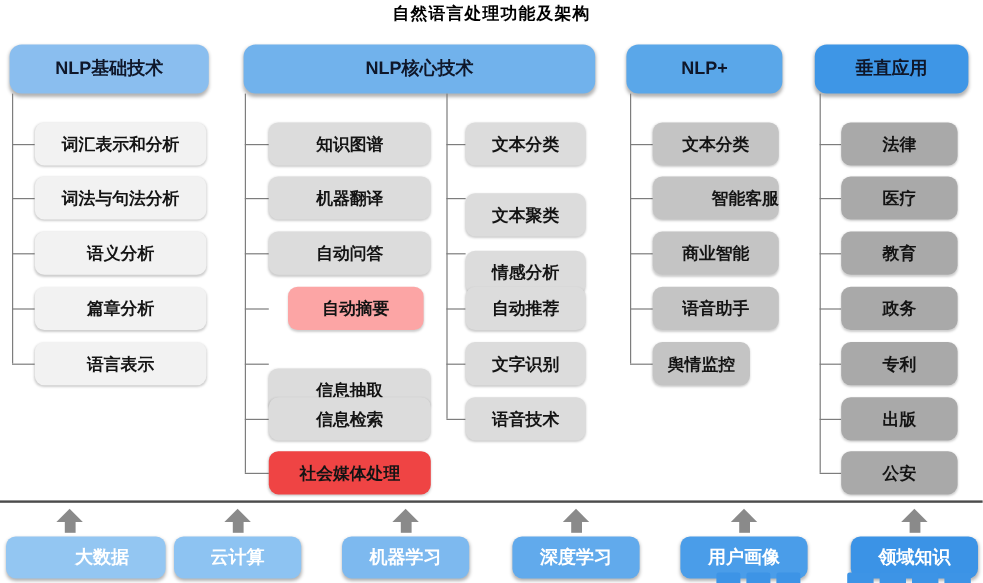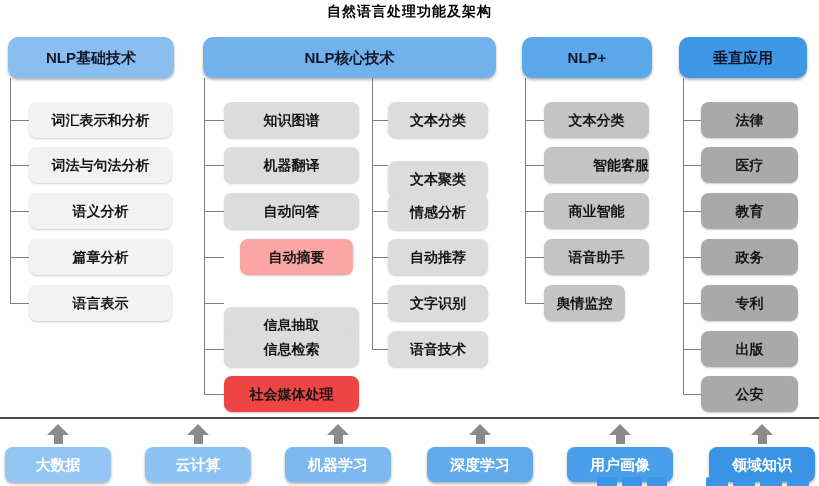--- a/index.html
+++ b/index.html
@@ -59,21 +59,21 @@
       <div class="hline" style="left: 204px; top: 349px; width: 20px; background: rgb(125, 125, 125);"></div>
       <div class="itm" style="left: 224px; top: 331px; width: 135px; background: rgb(220, 220, 220);">信息检索</div>
       <div class="hline" style="left: 204px; top: 394px; width: 20px; background: rgb(125, 125, 125);"></div>
       <div class="itm" style="left: 224px; top: 376px; width: 135px; background: #ef4444;">社会媒体处理</div>
       <div class="vline" style="left: 372px; top: 78px; height: 271px; background: rgb(125, 125, 125);"></div>
       <div class="hline" style="left: 372px; top: 120px; width: 16px; background: rgb(125, 125, 125);"></div>
       <div class="itm" style="left: 388px; top: 102px; width: 100px; background: rgb(220, 220, 220);">文本分类</div>
       <div class="hline" style="left: 372px; top: 165px; width: 16px; background: rgb(125, 125, 125);"></div>
       <div class="itm" style="left: 388px; top: 147px; width: 100px; background: rgb(220, 220, 220); margin-top: 14px;">文本聚类</div>
       <div class="hline" style="left: 372px; top: 211px; width: 16px; background: rgb(125, 125, 125);"></div>
-      <div class="itm" style="left: 388px; top: 194px; width: 100px; background: rgb(220, 220, 220);">情感分析</div>
+      <div class="itm" style="left: 388px; top: 209px; width: 100px; background: rgb(220, 220, 220);">情感分析</div>
       <div class="hline" style="left: 372px; top: 257px; width: 16px; background: rgb(125, 125, 125);"></div>
       <div class="itm" style="left: 388px; top: 239px; width: 100px; background: rgb(220, 220, 220);">自动推荐</div>
       <div class="hline" style="left: 372px; top: 303px; width: 16px; background: rgb(125, 125, 125);"></div>
       <div class="itm" style="left: 388px; top: 285px; width: 100px; background: rgb(220, 220, 220);">文字识别</div>
       <div class="hline" style="left: 372px; top: 349px; width: 16px; background: rgb(125, 125, 125);"></div>
       <div class="itm" style="left: 388px; top: 331px; width: 100px; background: rgb(220, 220, 220);">语音技术</div>
       <div class="hdr" style="left: 522px; top: 37px; width: 130px; background: rgb(90, 167, 233);">NLP+</div>
       <div class="vline" style="left: 525px; top: 78px; height: 225px; background: rgb(125, 125, 125);"></div>
       <div class="hline" style="left: 525px; top: 120px; width: 19px; background: rgb(125, 125, 125);"></div>
       <div class="itm" style="left: 544px; top: 102px; width: 105px; background: rgb(196, 196, 196);">文本分类</div>
@@ -101,21 +101,21 @@
       <div class="itm" style="left: 701px; top: 331px; width: 97px; background: rgb(169, 169, 169);">出版</div>
       <div class="hline" style="left: 683px; top: 394px; width: 18px; background: rgb(125, 125, 125);"></div>
       <div class="itm" style="left: 701px; top: 376px; width: 97px; background: rgb(169, 169, 169);">公安</div>
     </div>
   <div id="sep" class="sep" style="top: 417px; background: rgb(75, 75, 75);"></div>
   <div id="bottom">
       <div class="arrow" style="left: 47px; top: 424px; position: absolute;">
         <div class="head" style="border-bottom: 11px solid rgb(138, 138, 138);"></div>
         <div class="stem" style="background: rgb(138, 138, 138);"></div>
       </div>
-      <div class="fbox" style="left: 5px; top: 447px; width: 106px; background: rgb(147, 198, 242);">大数据</div>
+      <div class="fbox" style="left: 5px; top: 447px; width: 106px; background: rgb(147, 198, 242); padding-left: 27px;">大数据</div>
       <div class="arrow" style="left: 187px; top: 424px; position: absolute;">
         <div class="head" style="border-bottom: 11px solid rgb(138, 138, 138);"></div>
         <div class="stem" style="background: rgb(138, 138, 138);"></div>
       </div>
       <div class="fbox" style="left: 145px; top: 447px; width: 106px; background: rgb(141, 195, 242);">云计算</div>
       <div class="arrow" style="left: 327px; top: 424px; position: absolute;">
         <div class="head" style="border-bottom: 11px solid rgb(138, 138, 138);"></div>
         <div class="stem" style="background: rgb(138, 138, 138);"></div>
       </div>
       <div class="fbox" style="left: 285px; top: 447px; width: 106px; background: rgb(125, 185, 239);">机器学习</div>

